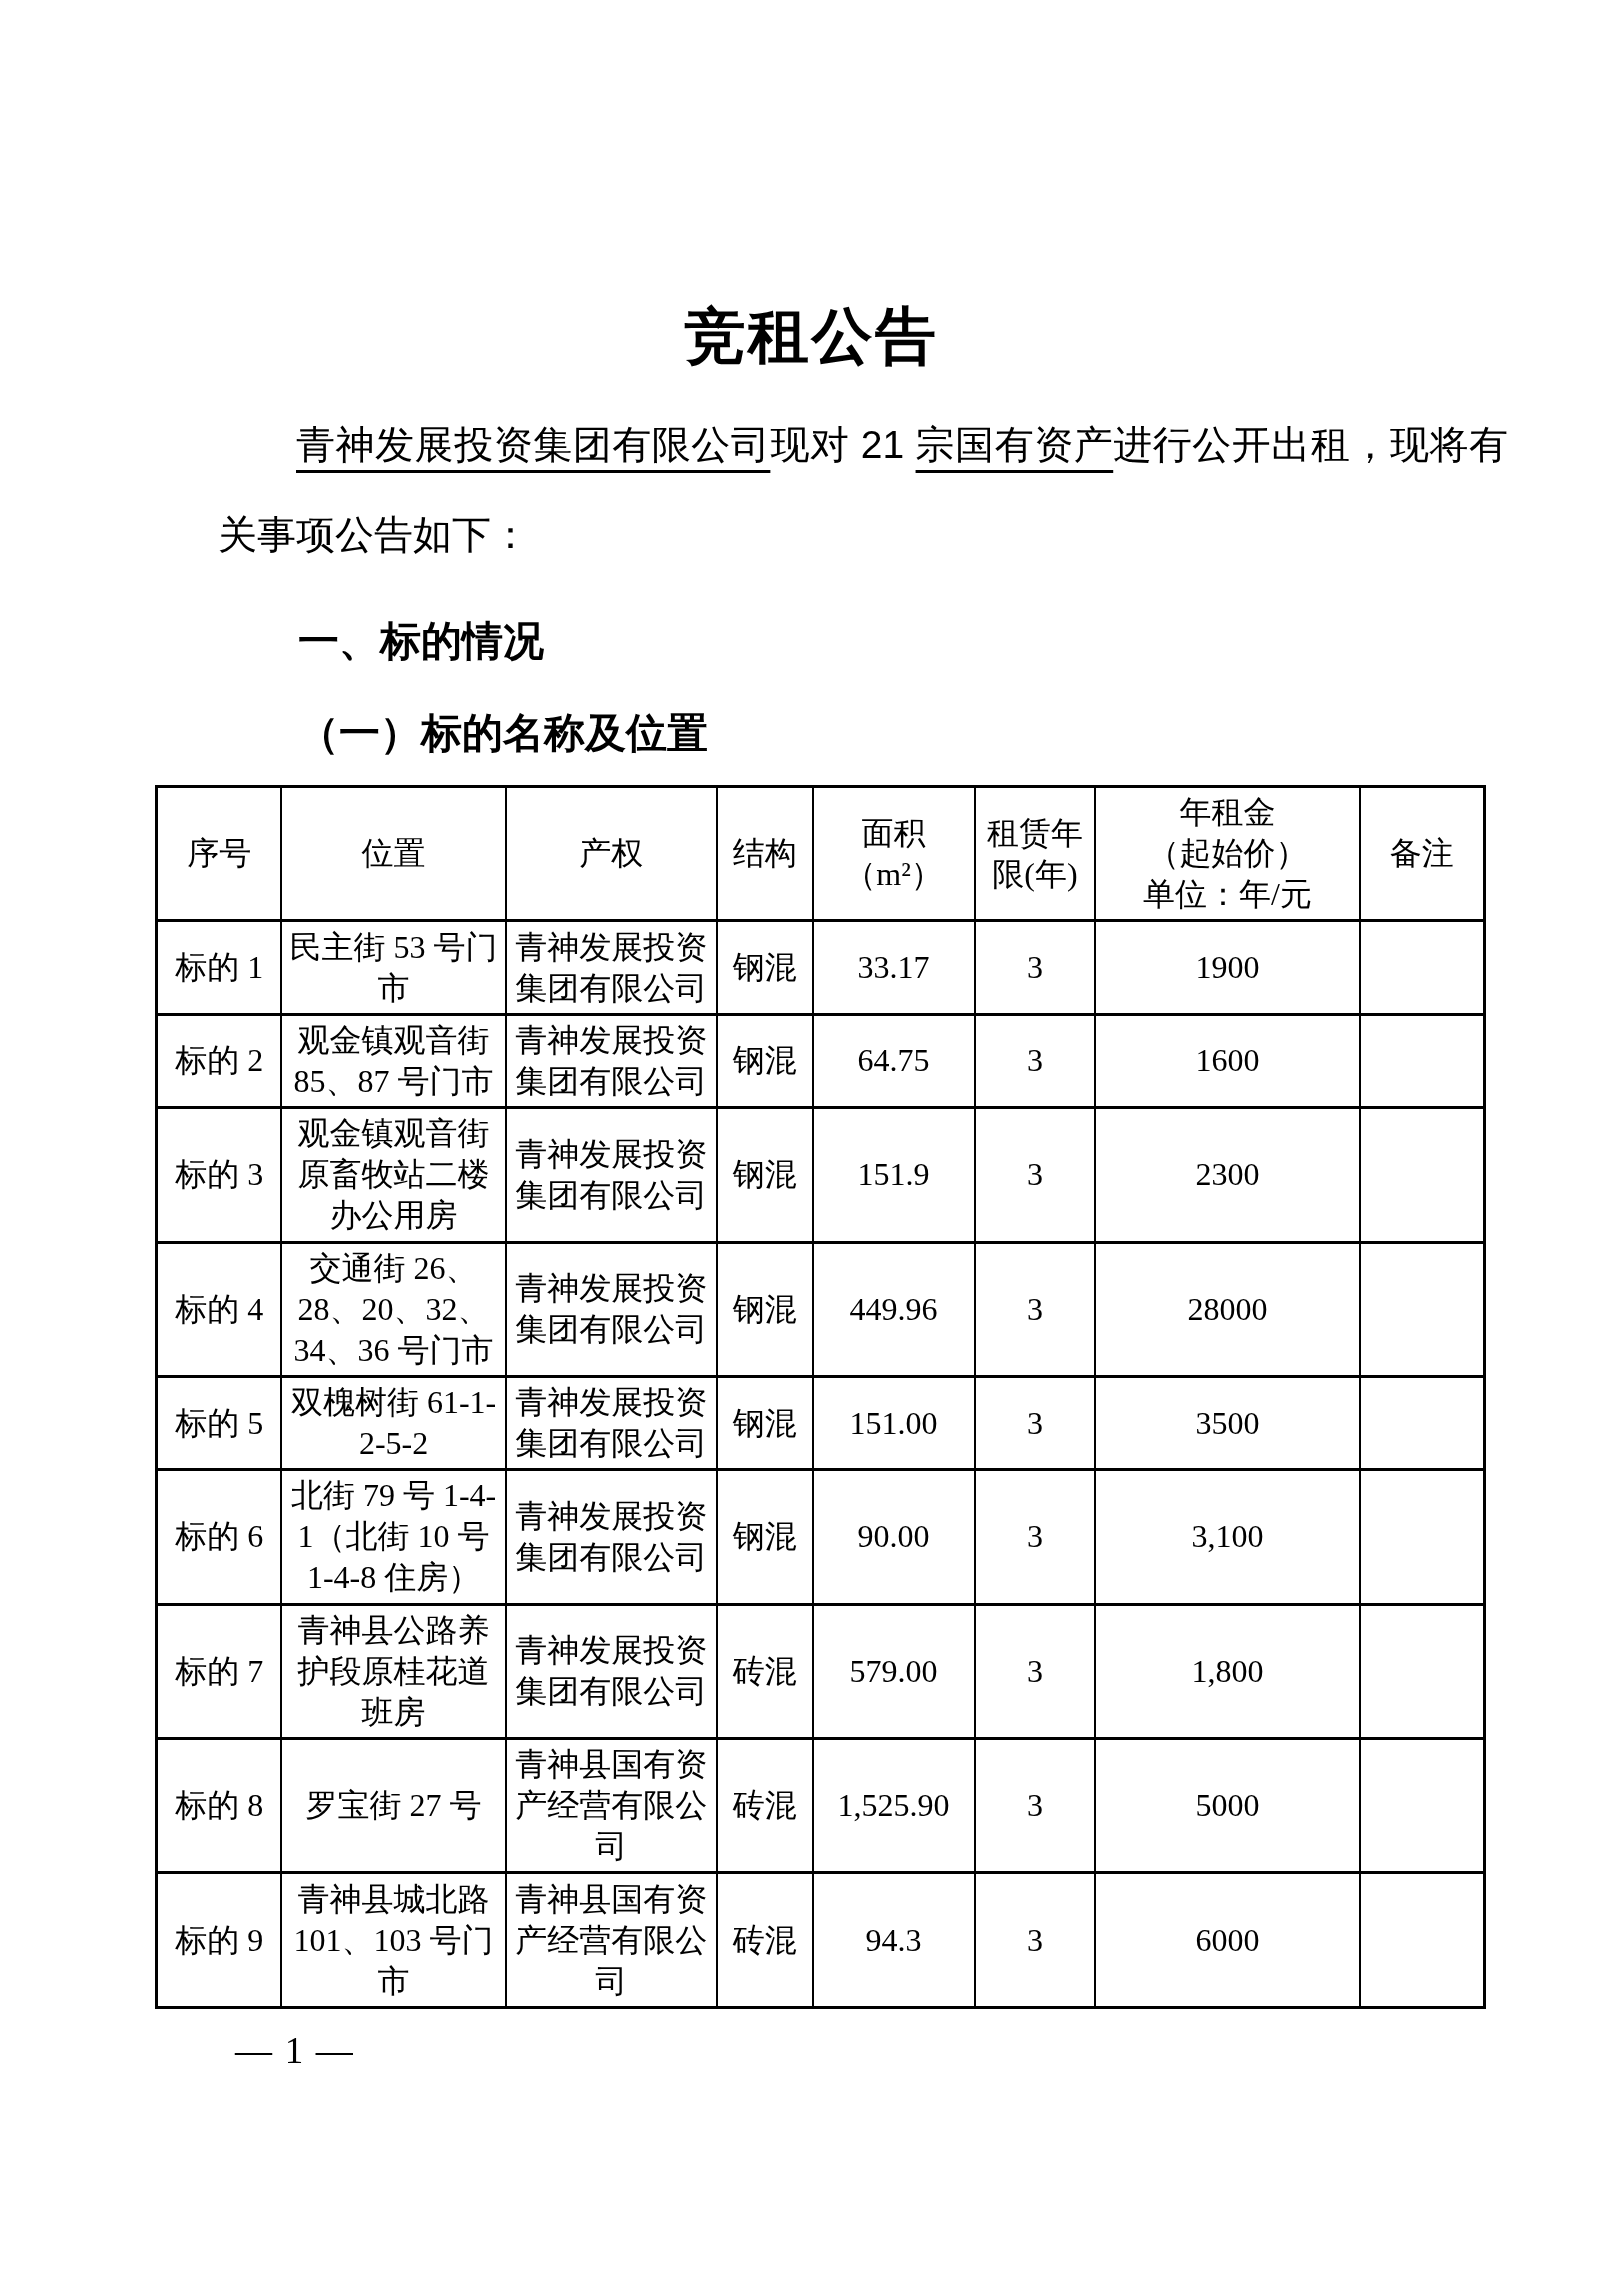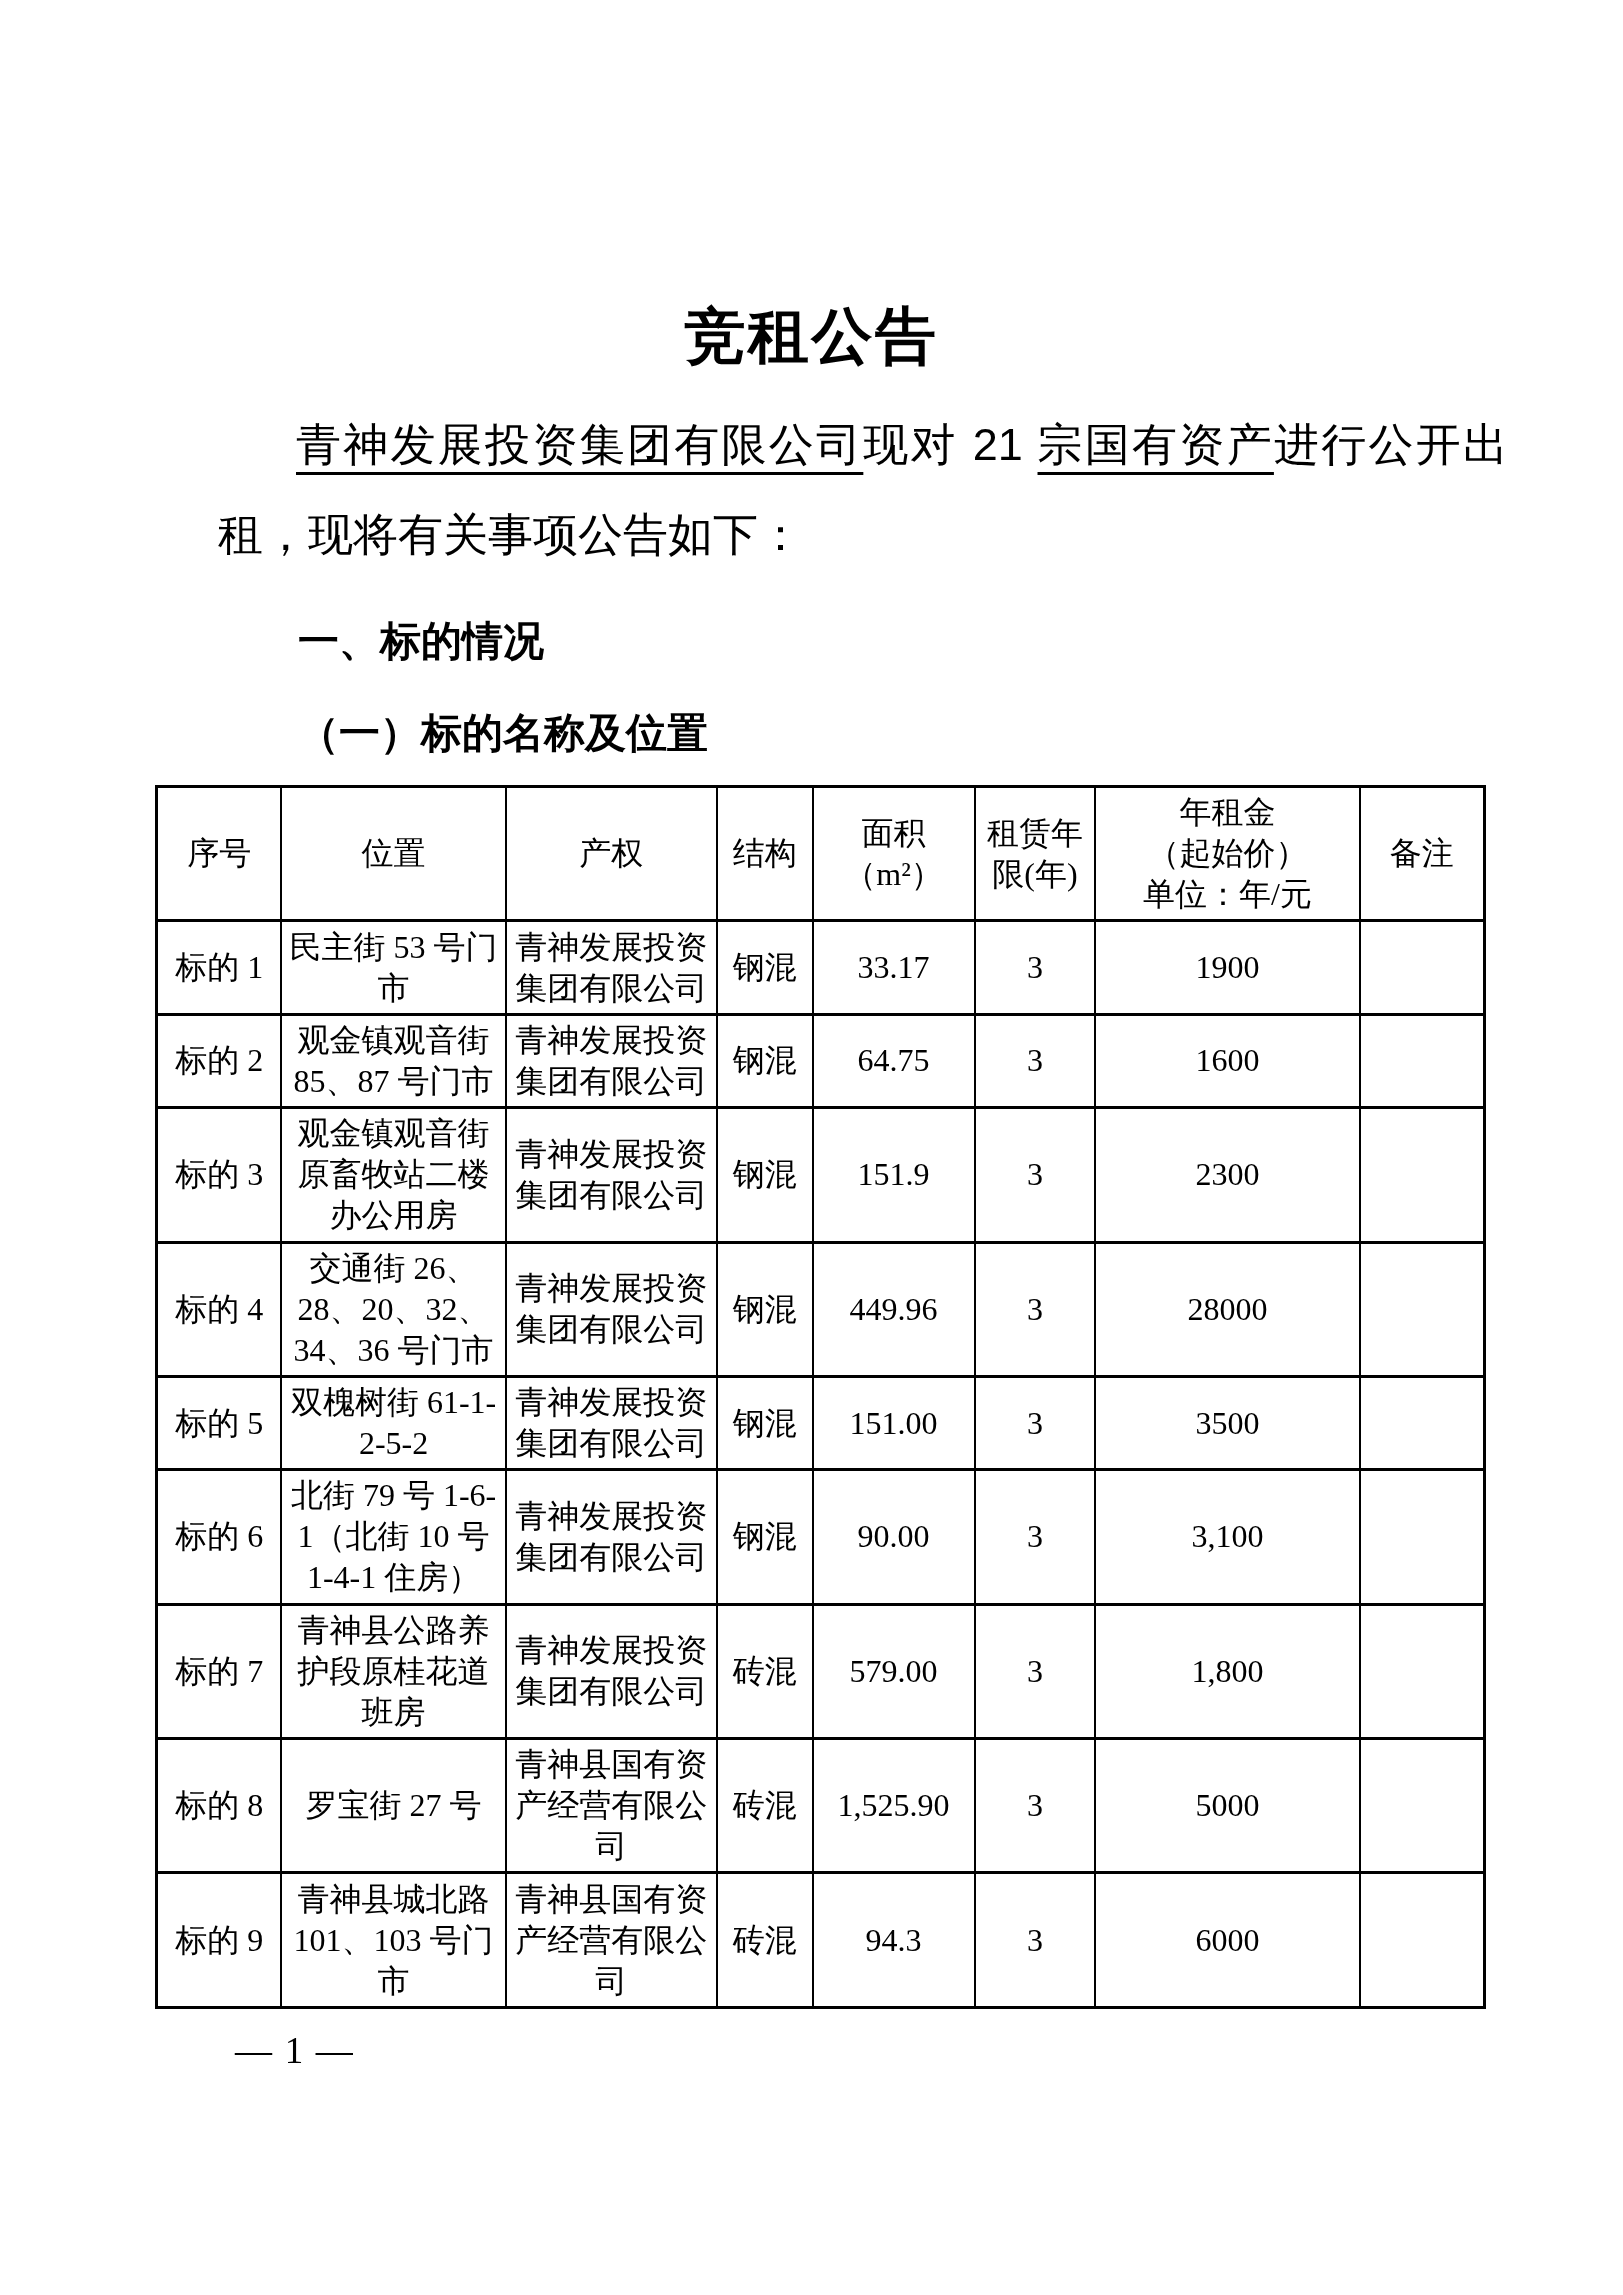--- a/index.html
+++ b/index.html
@@ -16,21 +16,21 @@
     margin: 0;
     padding-top: 296px;
     text-align: center;
     font-size: 61px;
     font-weight: bold;
     letter-spacing: 2.5px;
     font-family: "DejaVu Serif", "Liberation Serif", serif;
   }
   .intro {
     margin: 22px 115px 0 218px;
-    font-size: 45px;
+    font-size: 39px;
     line-height: 90px;
     text-indent: 78px;
     text-align: justify;
     font-family: "Liberation Sans", "DejaVu Sans", sans-serif;
     font-weight: 500;
   }
   .useg { text-decoration: underline; text-underline-offset: 12px; text-decoration-thickness: 3.4px; }
   .h1 {
     margin: 34px 0 5px 298px;
     font-size: 41px;
@@ -163,21 +163,21 @@
     <td>青神发展投资集团有限公司</td>
     <td>钢混</td>
     <td>151.00</td>
     <td>3</td>
     <td>3500</td>
     <td></td>
   </tr>
 
   <tr>
     <td>标的 6</td>
-    <td>北街 79 号 1-6-1（北街 10 号 1-4-1 住房）</td>
+    <td>北街 79 号 1-4-1（北街 10 号 1-4-8 住房）</td>
     <td>青神发展投资集团有限公司</td>
     <td>钢混</td>
     <td>90.00</td>
     <td>3</td>
     <td>3,100</td>
     <td></td>
   </tr>
 
   <tr>
     <td>标的 7</td>

